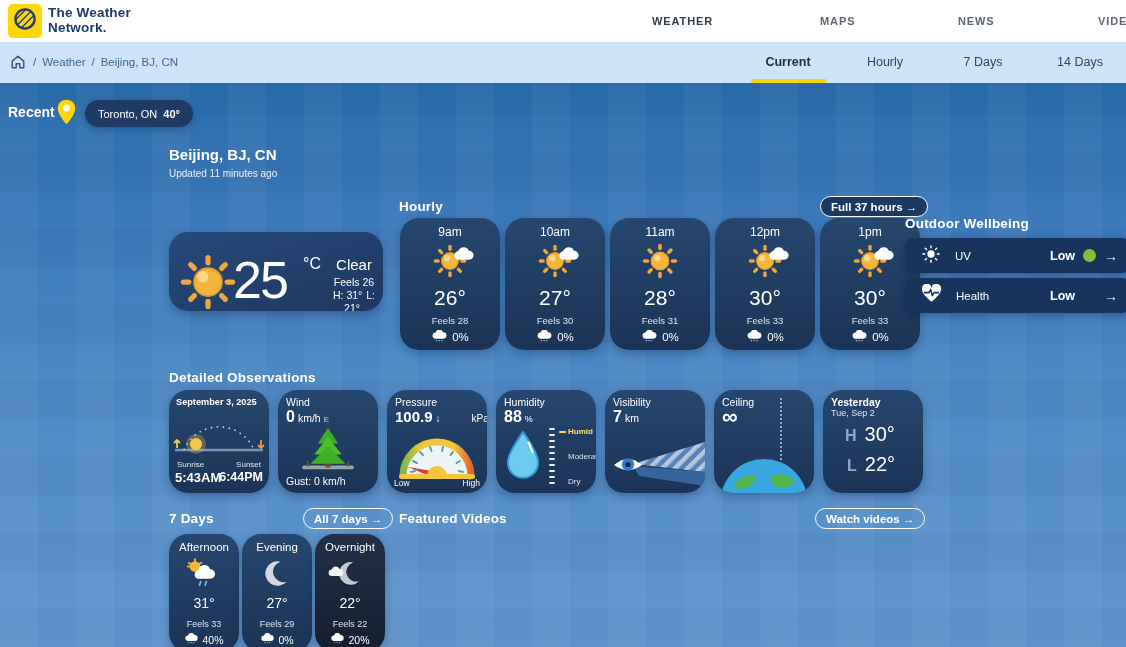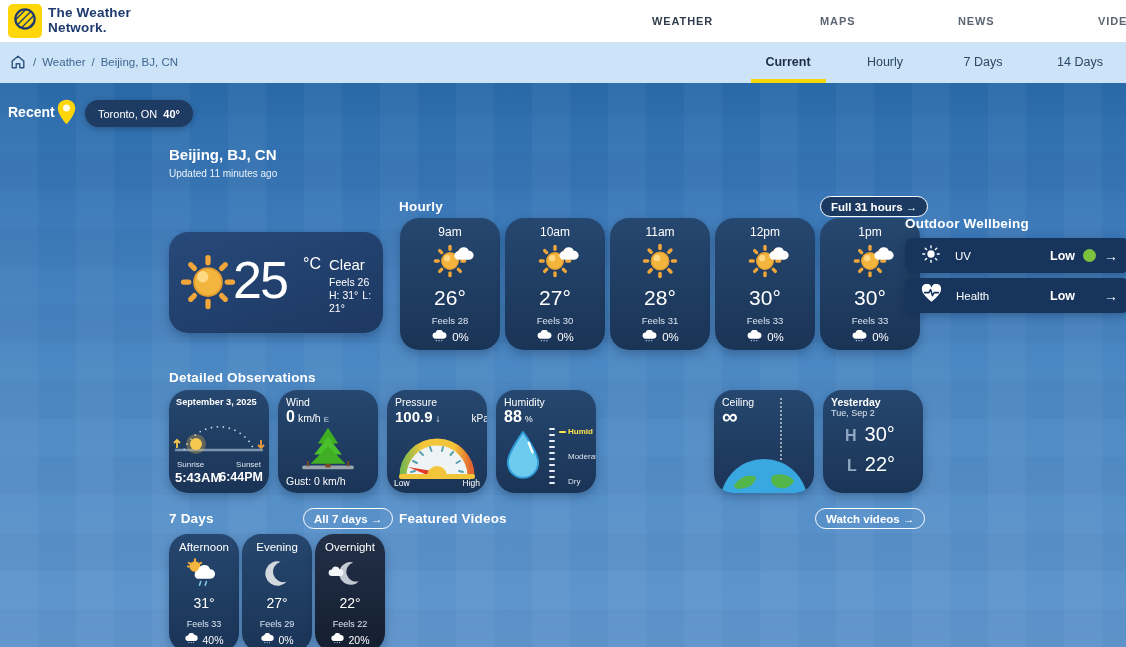--- a/index.html
+++ b/index.html
@@ -41,21 +41,21 @@
   .chip .tmp { font-size:11px; font-weight:bold; color:#fff; }
 
   
   .loc-name { position:absolute; left:169px; top:63px; font-size:15px; font-weight:bold; color:#fff; }
   .loc-upd  { position:absolute; left:169px; top:85px; font-size:10px; color:#eaf1f8; }
 
   
   .navy-card { position:absolute; border-radius:19px; background:linear-gradient(180deg,#26476f 0%,#1a3456 100%); box-shadow:0 4px 10px rgba(8,25,55,.28); overflow:hidden; }
 
   
-  .cur-card { left:169px; top:149px; width:214px; height:101px; background:linear-gradient(160deg,#27497a 0%,#1d3861 100%); }
+  .cur-card { left:169px; top:149px; width:214px; height:79px; background:linear-gradient(160deg,#27497a 0%,#1d3861 100%);text-align:center; }
   .cur-sun { position:absolute; left:11px; top:22px; }
   .cur-temp { position:absolute; left:64px; top:22px; font-size:52px; line-height:52px; color:#fff; letter-spacing:-2px; }
   .cur-unit { position:absolute; left:134px; top:23px; font-size:16px; color:#fff; }
   .cur-right { position:absolute; left:160px; top:24px; width:50px; color:#fff; }
   .cur-cond { font-size:15px; line-height:17px; }
   .cur-feels { font-size:10.5px; margin-top:3px; line-height:13px; }
   .cur-hl { font-size:10.5px; line-height:13px; }
   .cur-hl span { margin-right:4px; }
 
   
@@ -199,21 +199,21 @@
     <div class="cur-right">
       <div class="cur-cond">Clear</div>
       <div class="cur-feels">Feels 26</div>
       <div class="cur-hl">
         <span>H: 31°</span><span>L: 21°</span>
       </div>
     </div>
   </div>
 
   <div class="sec-title" style="left:399px; top:116px;">Hourly</div>
-  <div class="pill-btn btn-dark" style="left:820px; top:113px;">Full 31 hours →</div>
+  <div class="pill-btn btn-dark" style="left:820px; top:113px;">Full 37 hours →</div>
 
   <div class="navy-card h-card" style="left:400px;">
     <div class="h-time">9am</div>
     <div class="h-icon">
         <span class="icon-wrap">
       <svg width="36" height="36" viewBox="0 0 64 64">
             <g fill="#f0a63a">
               <rect x="29" y="3" width="6" height="11" rx="3"></rect>
               <rect x="29" y="3" width="6" height="11" rx="3" transform="rotate(45 32 32)"></rect>
               <rect x="29" y="3" width="6" height="11" rx="3" transform="rotate(90 32 32)"></rect>
@@ -543,20 +543,42 @@
             <rect x="1" y="54" width="6" height="2" rx="1"></rect>
           </g>
       </svg>
     </span>
     <div class="hum-dash" style="top:41px;"></div>
     <div class="hum-scale-lab" style="top:37px; color:#ffe24a; font-weight:bold;">Humid</div>
     <div class="hum-scale-lab" style="top:62px;">Moderate</div>
     <div class="hum-scale-lab" style="top:87px;">Dry</div>
   </div>
 
+  <div class="navy-card o-card" style="left:605px;">
+    <div class="o-title">Visibility</div>
+    <div class="o-valrow">
+      <span class="o-big">7</span>
+      <span class="o-unit">km</span>
+    </div>
+    <span style="position:absolute; left:4px; top:52px;">
+      <svg width="96" height="46" viewBox="0 0 96 46">
+        <defs>
+          <pattern id="vstripe" width="9" height="9" patternUnits="userSpaceOnUse" patternTransform="rotate(45)">
+            <rect width="9" height="9" fill="#5e90c4"></rect>
+              <rect width="4.5" height="9" fill="#cfe0f2"></rect>
+          </pattern>
+        </defs>
+        <polygon points="24,22 96,0 96,30" fill="url(#vstripe)" opacity=".85"></polygon>
+        <polygon points="24,24 96,30 96,44 30,34" fill="#3c72ab" opacity=".8"></polygon>
+        <path d="M5 23 Q19 11 33 23 Q19 33 5 23 Z" fill="#fff"></path>
+        <circle cx="19" cy="22.5" r="6.2" fill="#2f7fd2"></circle>
+        <circle cx="19" cy="22.5" r="2.6" fill="#12243c"></circle>
+      </svg>
+    </span>
+  </div>
 
   <div class="navy-card o-card" style="left:714px;">
     <div class="o-title">Ceiling</div>
     <div style="position:absolute; left:8px; top:14px; font-size:22px; font-weight:bold; color:#fff;">∞</div>
     <div class="ceil-dots"></div>
     <span style="position:absolute; left:50%; transform:translateX(-50%); bottom:-4px;">
       <svg width="96" height="36" viewBox="0 0 100 38">
         <circle cx="50" cy="48" r="46" fill="#39a7e0"></circle>
         <path d="M18 30 q10 -14 24 -9 q-2 10 -14 12 q-8 2 -10 -3 Z" fill="#54b54a"></path>
         <path d="M58 20 q14 -5 24 5 q-6 11 -19 7 q-7 -4 -5 -12 Z" fill="#54b54a"></path>

